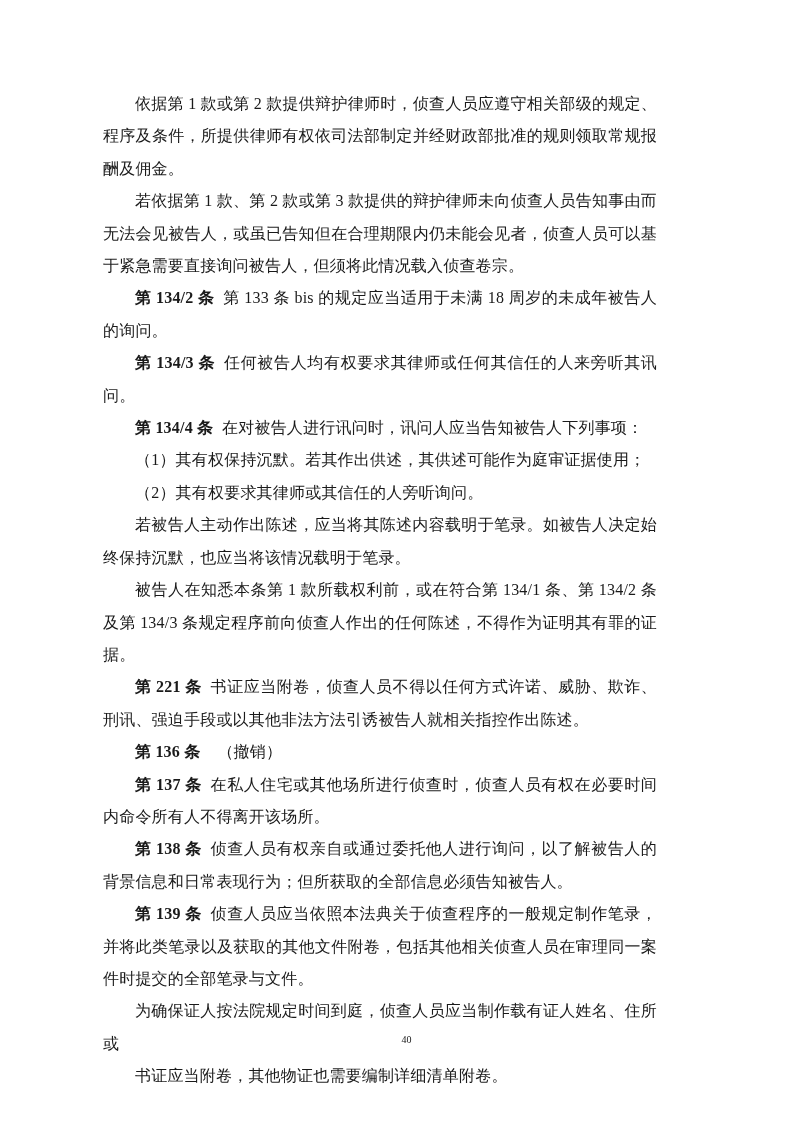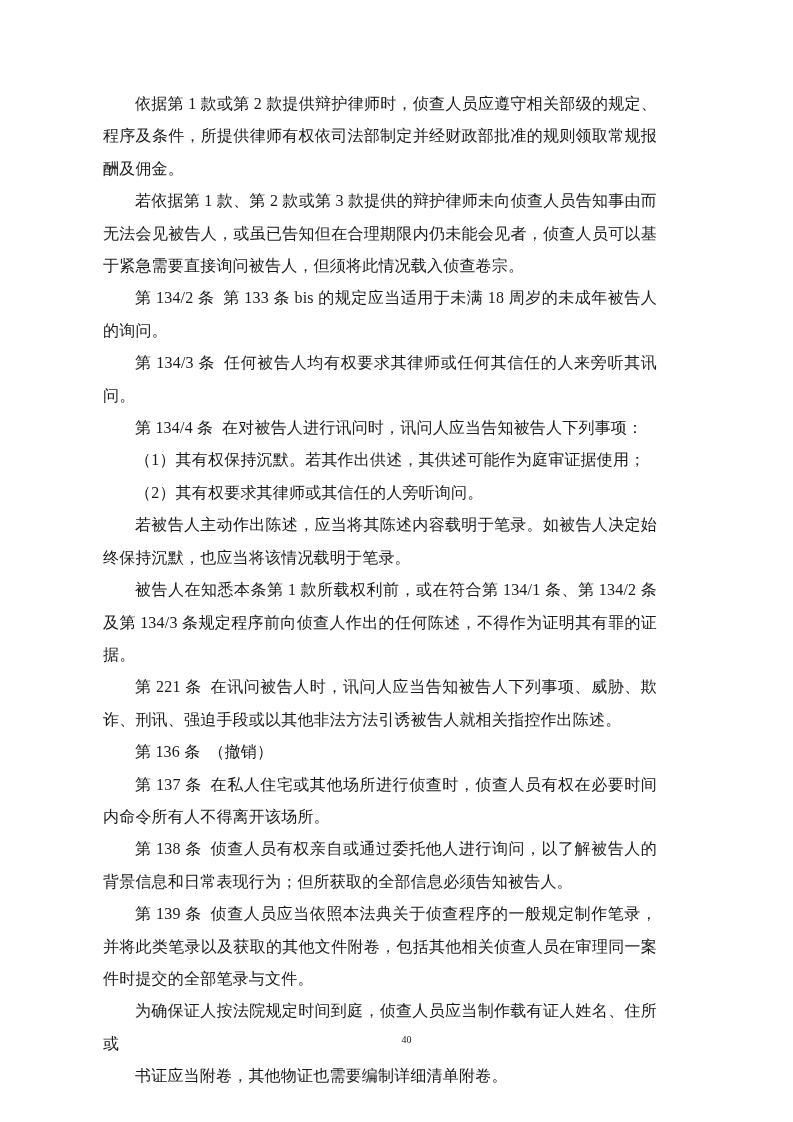--- a/index.html
+++ b/index.html
@@ -26,25 +26,25 @@
   .para {
     margin: 0;
     font-size: 16px;
     line-height: 32.4px;
     text-align: justify;
     text-indent: 2em;
     letter-spacing: 0.2px;
     word-break: break-all;
   }
   .label {
-    font-weight: normal;
+    font-weight: bold;
     margin-right: 0.55em;
   }
   .label.nogap {
-    margin-right: 8px;
+    margin-right: 17px;
   }
   .footer {
     position: absolute;
     top: 1030px;
     left: 0;
     width: 100%;
     text-align: center;
     font-size: 10px;
     line-height: 20px;
     color: #1a1a1a;
@@ -57,21 +57,21 @@
   <div class="doc-body">
       <p class="para"><span>依据第 1 款或第 2 款提供辩护律师时，侦查人员应遵守相关部级的规定、程序及条件，所提供律师有权依司法部制定并经财政部批准的规则领取常规报酬及佣金。</span></p>
       <p class="para"><span>若依据第 1 款、第 2 款或第 3 款提供的辩护律师未向侦查人员告知事由而无法会见被告人，或虽已告知但在合理期限内仍未能会见者，侦查人员可以基于紧急需要直接询问被告人，但须将此情况载入侦查卷宗。</span></p>
       <p class="para"><b class="label">第 134/2 条</b><span>第 133 条 bis 的规定应当适用于未满 18 周岁的未成年被告人的询问。</span></p>
       <p class="para"><b class="label">第 134/3 条</b><span>任何被告人均有权要求其律师或任何其信任的人来旁听其讯问。</span></p>
       <p class="para"><b class="label">第 134/4 条</b><span>在对被告人进行讯问时，讯问人应当告知被告人下列事项：</span></p>
       <p class="para"><span>（1）其有权保持沉默。若其作出供述，其供述可能作为庭审证据使用；</span></p>
       <p class="para"><span>（2）其有权要求其律师或其信任的人旁听询问。</span></p>
       <p class="para"><span>若被告人主动作出陈述，应当将其陈述内容载明于笔录。如被告人决定始终保持沉默，也应当将该情况载明于笔录。</span></p>
       <p class="para"><span>被告人在知悉本条第 1 款所载权利前，或在符合第 134/1 条、第 134/2 条及第 134/3 条规定程序前向侦查人作出的任何陈述，不得作为证明其有罪的证据。</span></p>
-      <p class="para"><b class="label">第 221 条</b><span>在讯问被告人时，讯问人应当告知被告人下列事项、威胁、欺诈、刑讯、强迫手段或以其他非法方法引诱被告人就相关指控作出陈述。</span></p>
+      <p class="para"><b class="label">第 221 条</b><span>书证应当附卷，侦查人员不得以任何方式许诺、威胁、欺诈、刑讯、强迫手段或以其他非法方法引诱被告人就相关指控作出陈述。</span></p>
       <p class="para"><b class="label nogap">第 136 条</b><span>（撤销）</span></p>
       <p class="para"><b class="label">第 137 条</b><span>在私人住宅或其他场所进行侦查时，侦查人员有权在必要时间内命令所有人不得离开该场所。</span></p>
       <p class="para"><b class="label">第 138 条</b><span>侦查人员有权亲自或通过委托他人进行询问，以了解被告人的背景信息和日常表现行为；但所获取的全部信息必须告知被告人。</span></p>
       <p class="para"><b class="label">第 139 条</b><span>侦查人员应当依照本法典关于侦查程序的一般规定制作笔录，并将此类笔录以及获取的其他文件附卷，包括其他相关侦查人员在审理同一案件时提交的全部笔录与文件。</span></p>
       <p class="para"><span>为确保证人按法院规定时间到庭，侦查人员应当制作载有证人姓名、住所或</span></p>
       <p class="para"><span>书证应当附卷，其他物证也需要编制详细清单附卷。</span></p>
     </div>
   <div class="footer">
     <span>40</span>
   </div>

